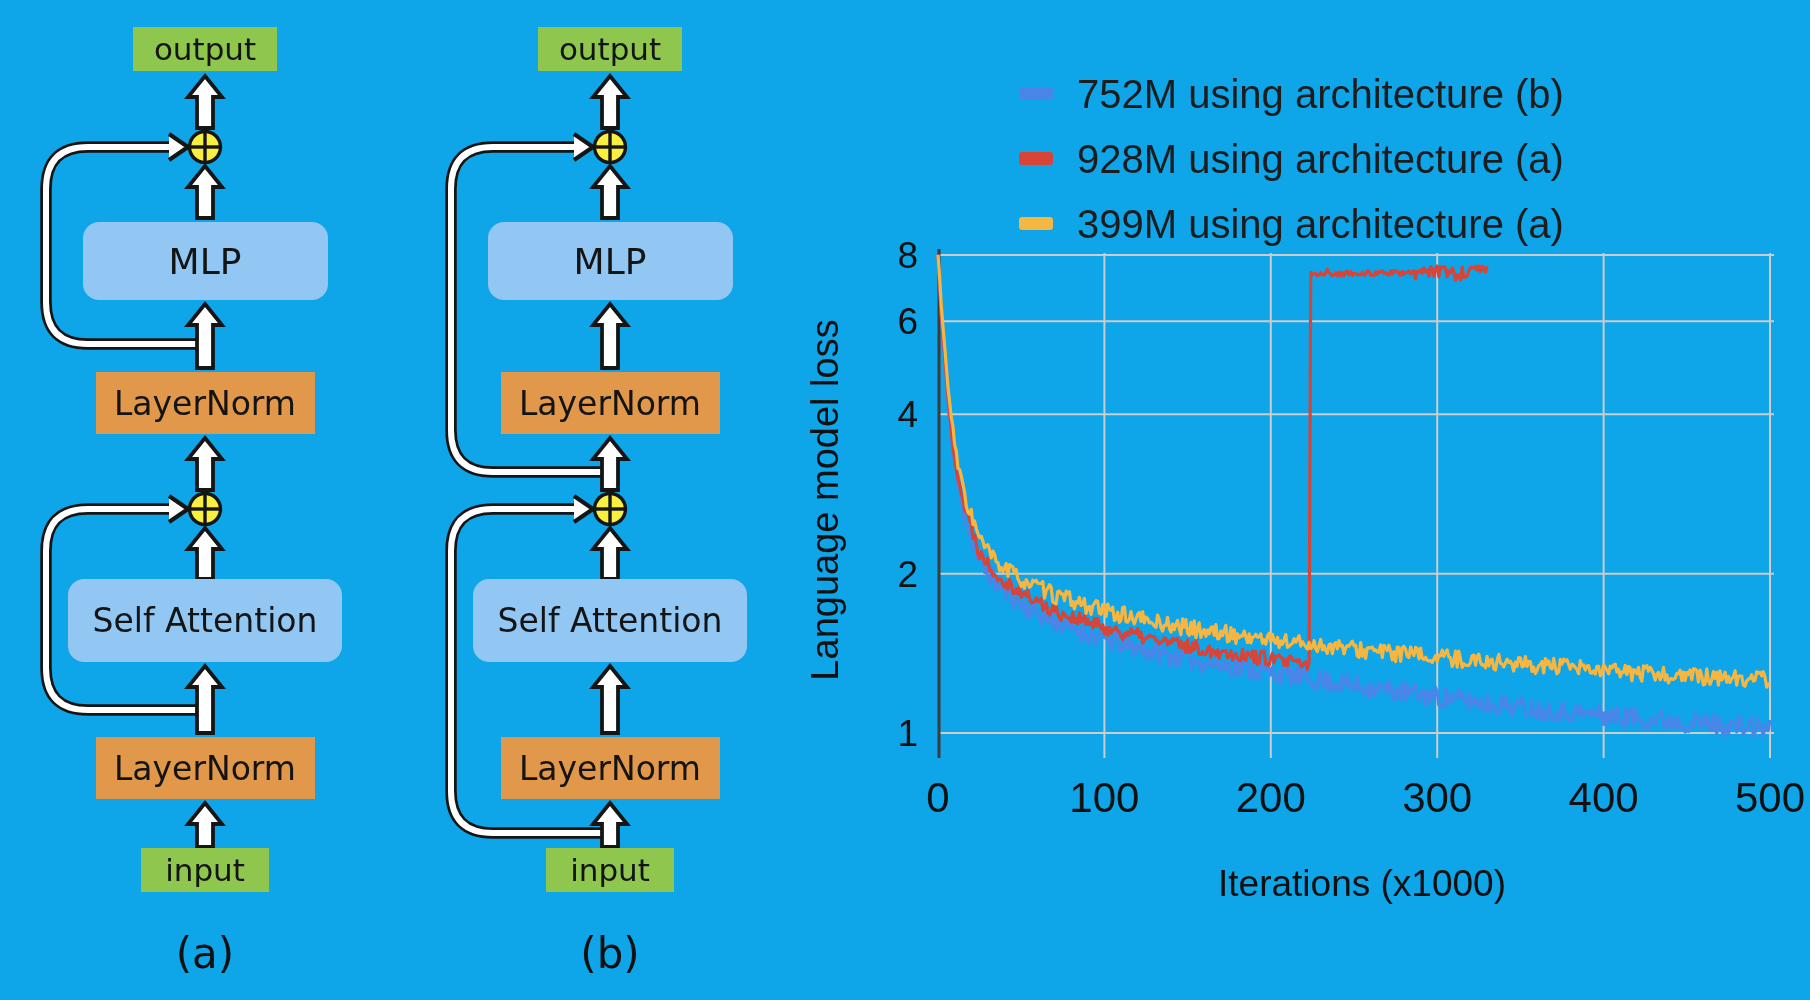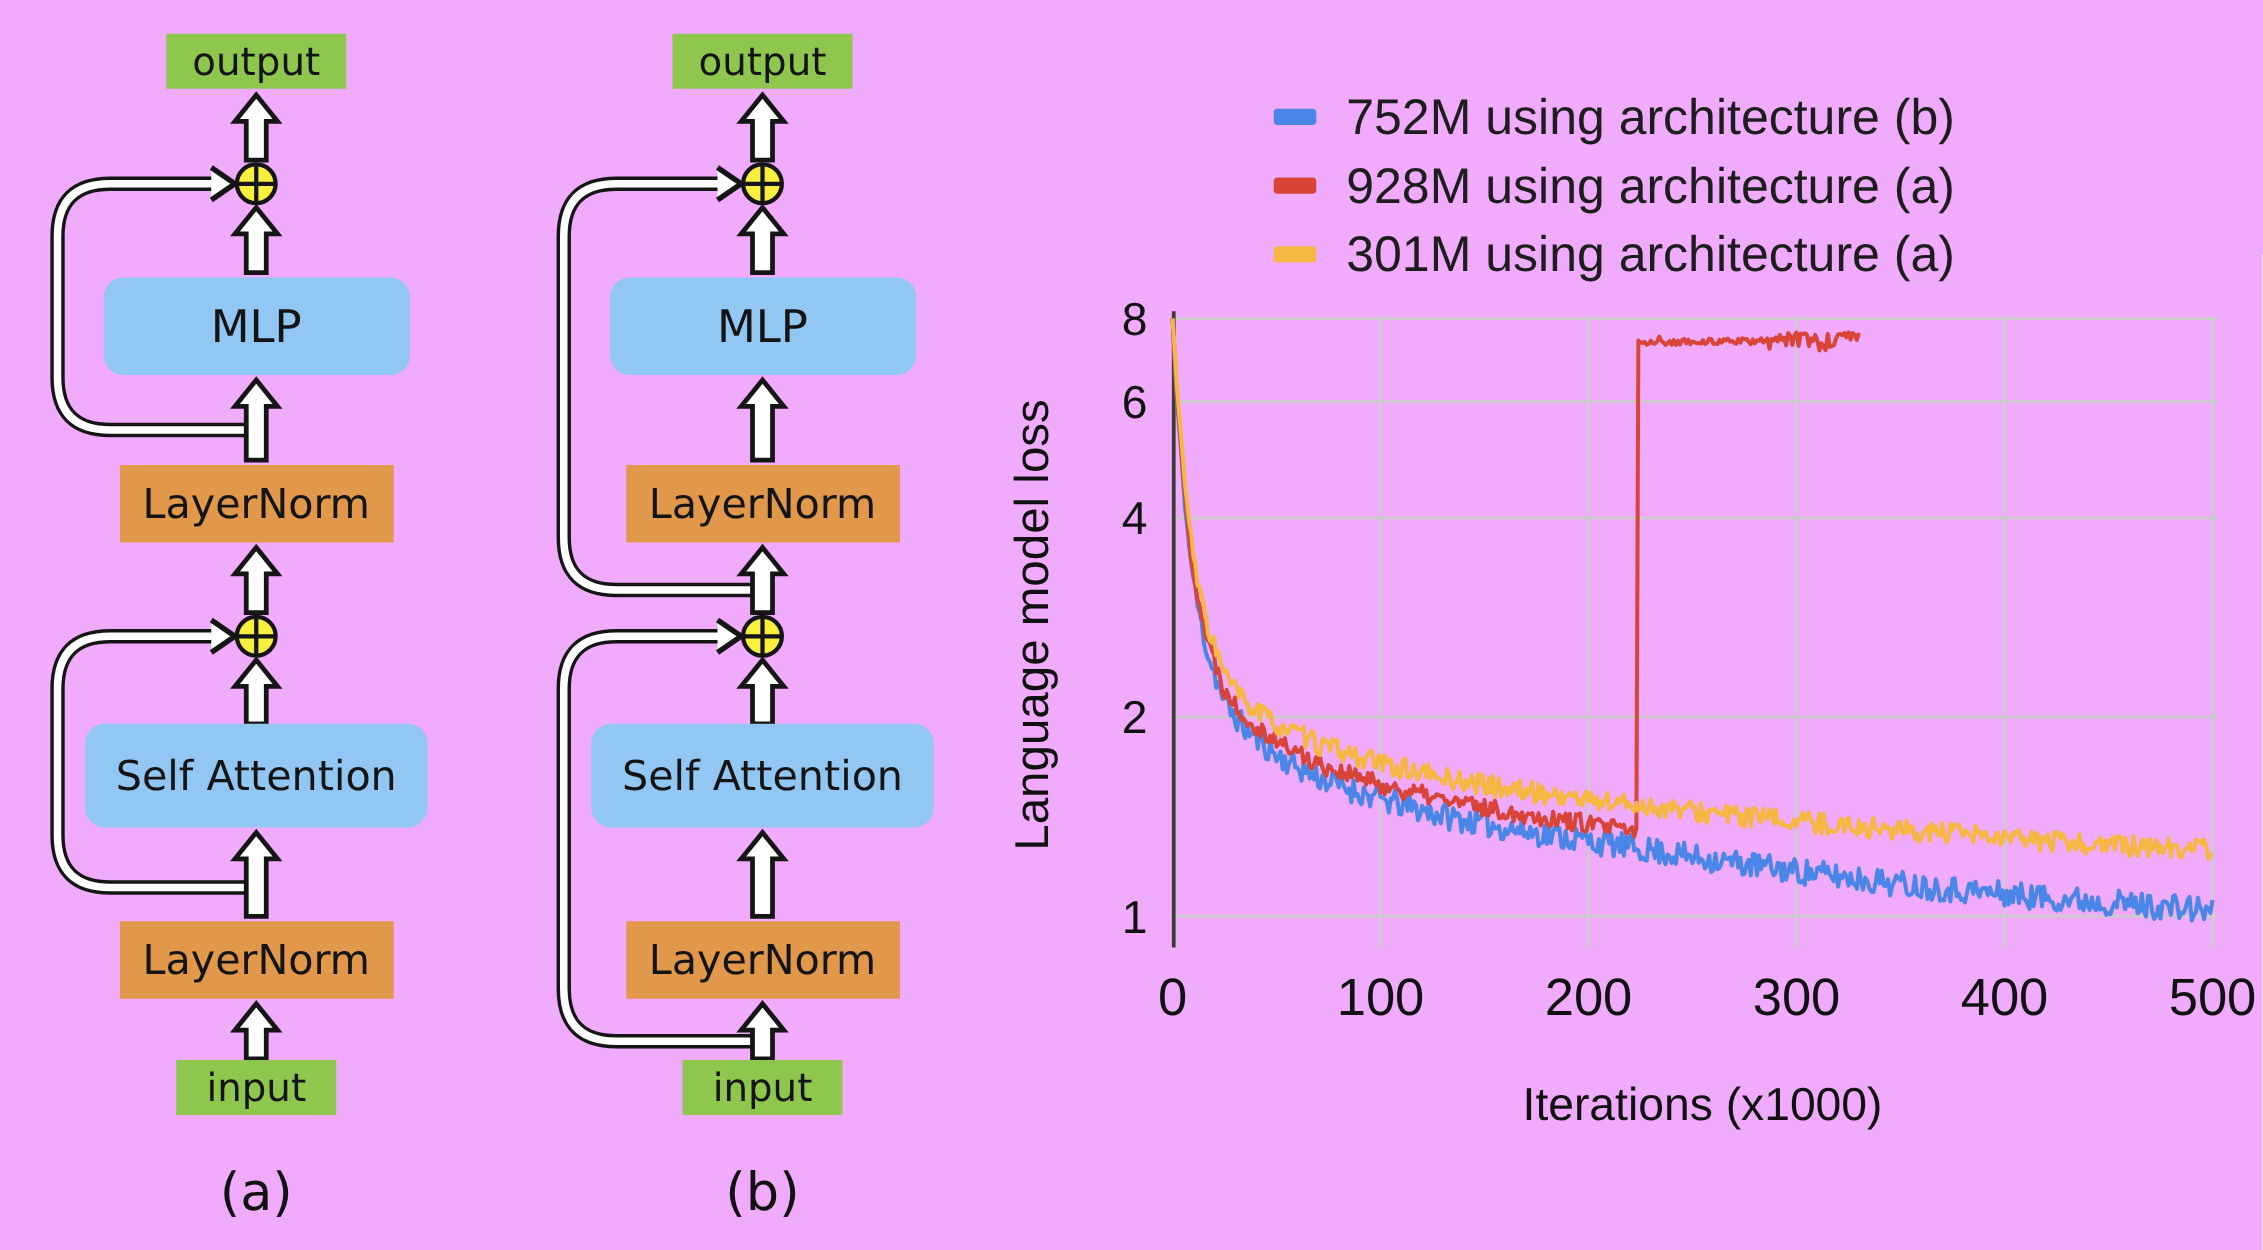--- a/index.html
+++ b/index.html
@@ -1,23 +1,23 @@
 <!DOCTYPE html>
 <html><head>
 <meta charset="utf-8">
 <style>
   html,body{margin:0;padding:0;background:#ffffff;}
-  .canvas{position:relative;width:1810px;height:1000px;background:#f0abfc;overflow:hidden;
+  .canvas{position:relative;width:1810px;height:1000px;background:#0ea5e9;overflow:hidden;
           font-family:"Liberation Sans",sans-serif;}
   .diagram-svg{position:absolute;top:0;}
   #diagram-a{left:0;}
   #diagram-b{left:405px;}
   .chart{position:absolute;left:750px;top:0;width:1060px;height:1000px;}
   #plot-svg{position:absolute;left:0;top:0;}
-  .legend{position:absolute;left:269px;top:72px;display:flex;flex-direction:column;gap:12px;}
+  .legend{position:absolute;left:269px;top:72px;display:flex;flex-direction:column;gap:22px;}
   .legend-row{display:flex;align-items:center;height:43px;}
   .swatch{display:inline-block;width:34px;height:13px;border-radius:3px;margin-right:24px;flex:0 0 auto;}
   .legend-label{font-size:40px;color:#1d1d1d;white-space:nowrap;line-height:1;}
 </style>
 </head>
 <body>
 
 <div class="canvas">
 
   <svg id="diagram-a" class="diagram-svg" width="410" height="1000" viewBox="0 0 410 1000">
@@ -130,18 +130,18 @@
       <div class="legend-row">
         <span class="swatch" style="background: rgb(74, 134, 232);"></span>
         <span class="legend-label">752M using architecture (b)</span>
       </div>
       <div class="legend-row">
         <span class="swatch" style="background: rgb(216, 68, 55);"></span>
         <span class="legend-label">928M using architecture (a)</span>
       </div>
       <div class="legend-row">
         <span class="swatch" style="background: rgb(245, 182, 66);"></span>
-        <span class="legend-label">301M using architecture (a)</span>
+        <span class="legend-label">399M using architecture (a)</span>
       </div>
     </div>
   </div>
 
 </div>
 
 </body></html>

